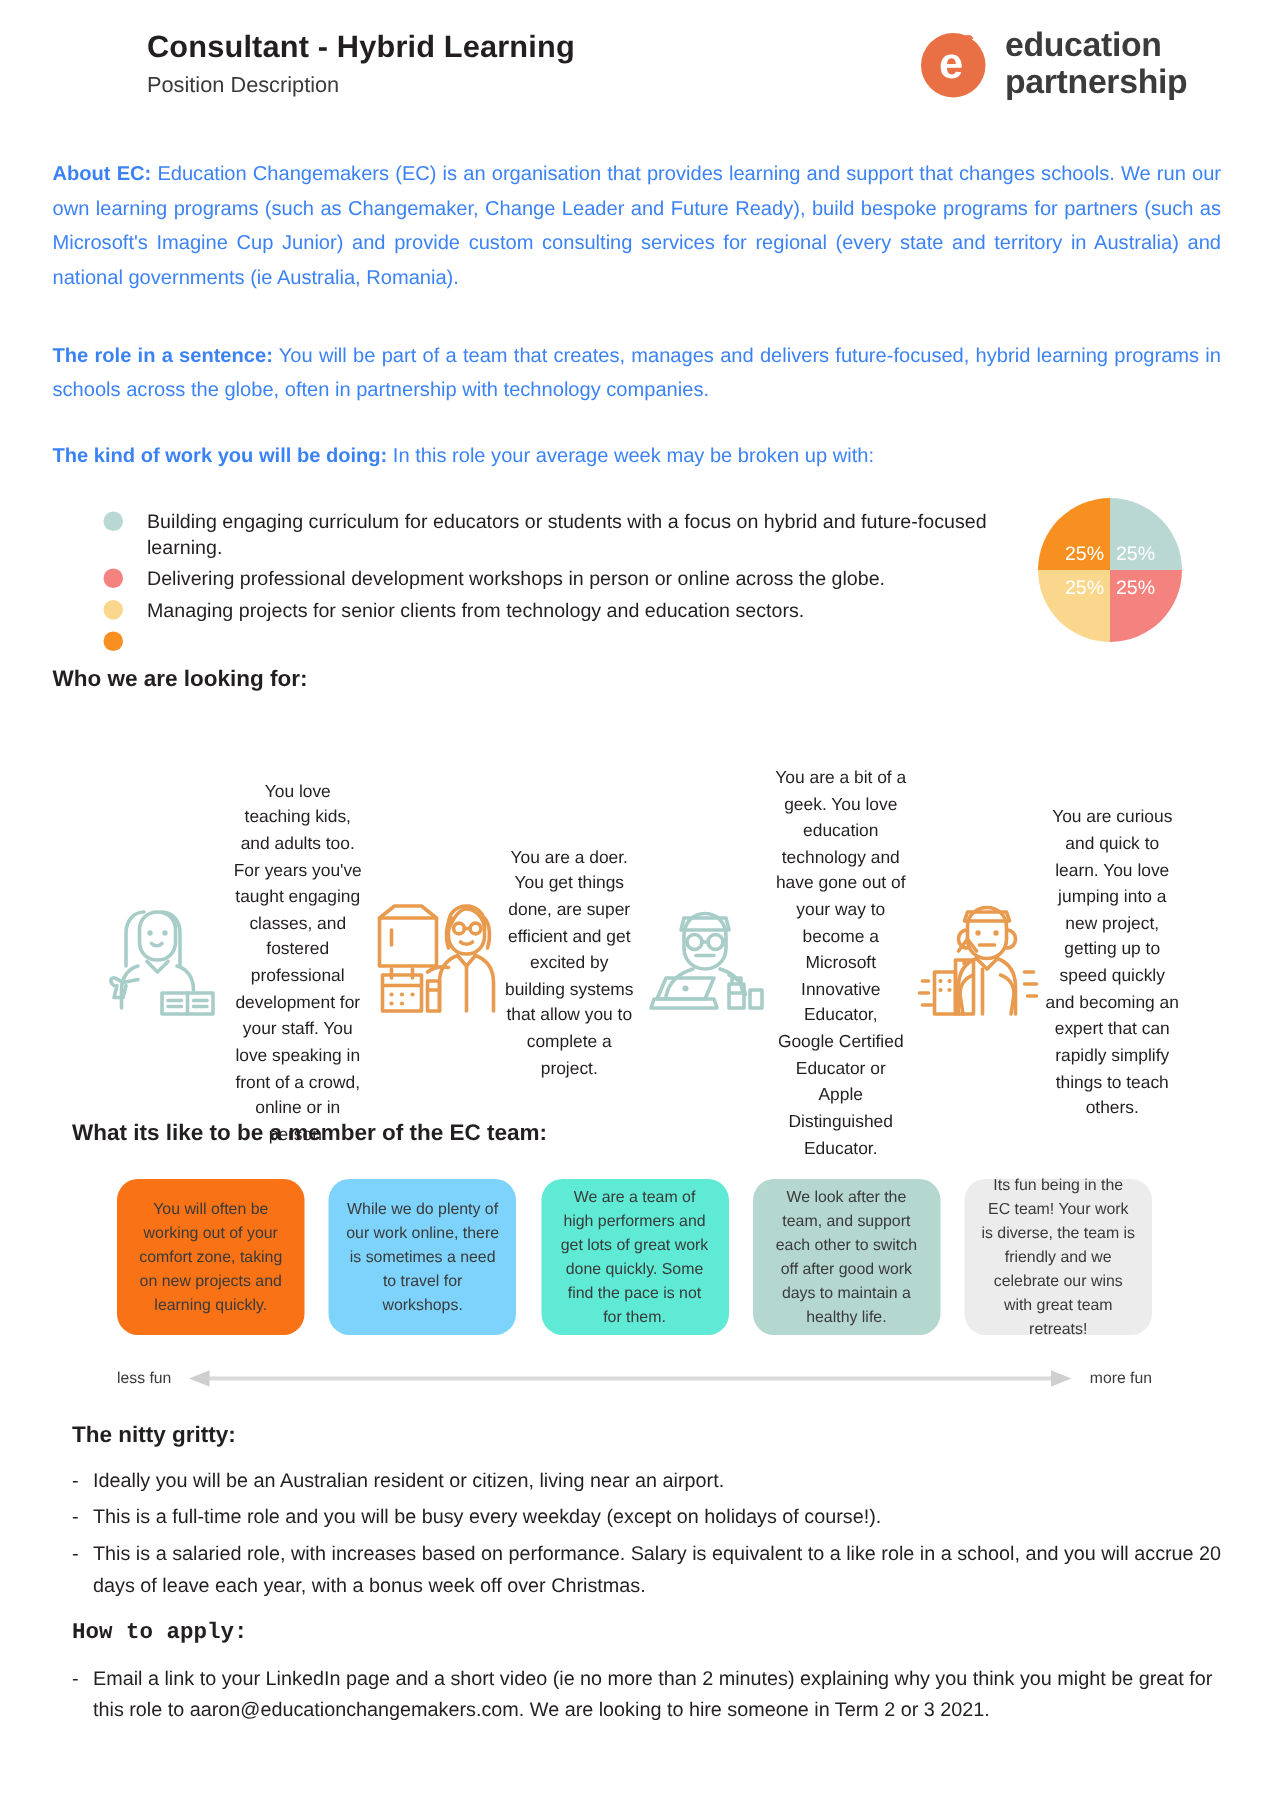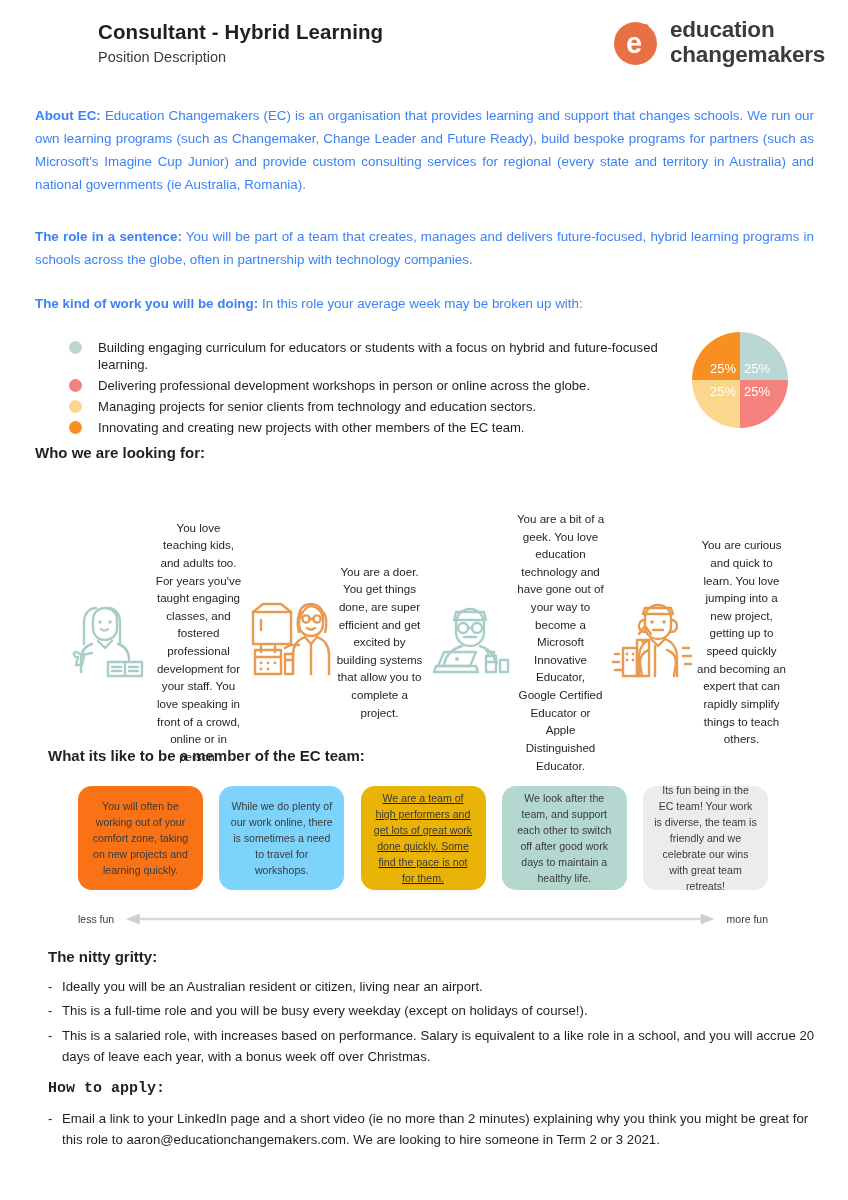--- a/index.html
+++ b/index.html
@@ -117,21 +117,21 @@
       <div class="doc-sub">Position Description</div>
     </div>
     <div class="logo">
       <div class="logo-mark">
         <div class="logo-circle"></div>
         <div class="logo-e">e</div>
         <div class="logo-c">c</div>
       </div>
       <div class="logo-text">
         <div>education</div>
-        <div>changemakers</div>
+        <div>partnership</div>
       </div>
     </div>
   </div>
 
   <div class="para p-about">
     <b>About EC:</b><span> Education Changemakers (EC) is an organisation that provides learning and support that changes schools. We run our own learning programs (such as Changemaker, Change Leader and Future Ready), build bespoke programs for partners (such as Microsoft's Imagine Cup Junior) and provide custom consulting services for regional (every state and territory in Australia) and national governments (ie Australia, Romania).</span>
   </div>
 
   <div class="para p-role">
     <b>The role in a sentence:</b><span> You will be part of a team that creates, manages and delivers future-focused, hybrid learning programs in schools across the globe, often in partnership with technology companies.</span>
@@ -149,21 +149,20 @@
       <div class="work-item">
         <span class="dot" style="background: rgb(244, 130, 126);"></span>
         <span class="work-label">Delivering professional development workshops in person or online across the globe.</span>
       </div>
       <div class="work-item">
         <span class="dot" style="background: rgb(251, 214, 141);"></span>
         <span class="work-label">Managing projects for senior clients from technology and education sectors.</span>
       </div>
       <div class="work-item">
         <span class="dot" style="background: rgb(247, 144, 32);"></span>
-        <span class="work-label">Innovating and creating new projects with other members of the EC team.</span>
       </div>
     </div>
 
   <div class="pie" id="pie-chart">
       <div class="pie-q q-tr" style="background: rgb(185, 216, 212);">
         <span>25%</span>
       </div>
       <div class="pie-q q-br" style="background: rgb(244, 130, 126);">
         <span>25%</span>
       </div>
@@ -288,21 +287,21 @@
     </div>
 
   <div class="sec-h h-team">What its like to be a member of the EC team:</div>
   <div class="cards" id="cards">
       <div class="card" style="background: #f97316; justify-content: flex-end;">
         <div class="card-text">You will often be working out of your comfort zone, taking on new projects and learning quickly.</div>
       </div>
       <div class="card" style="background: #7dd3fc;">
         <div class="card-text">While we do plenty of our work online, there is sometimes a need to travel for workshops.</div>
       </div>
-      <div class="card" style="background: #eab308; text-decoration: underline;">
+      <div class="card" style="background: #5eead4;">
         <div class="card-text">We are a team of high performers and get lots of great work done quickly. Some find the pace is not for them.</div>
       </div>
       <div class="card" style="background: rgb(180, 216, 208);">
         <div class="card-text">We look after the team, and support each other to switch off after good work days to maintain a healthy life.</div>
       </div>
       <div class="card" style="background: rgb(236, 236, 236);">
         <div class="card-text">Its fun being in the EC team! Your work is diverse, the team is friendly and we celebrate our wins with great team retreats!</div>
       </div>
     </div>
 

